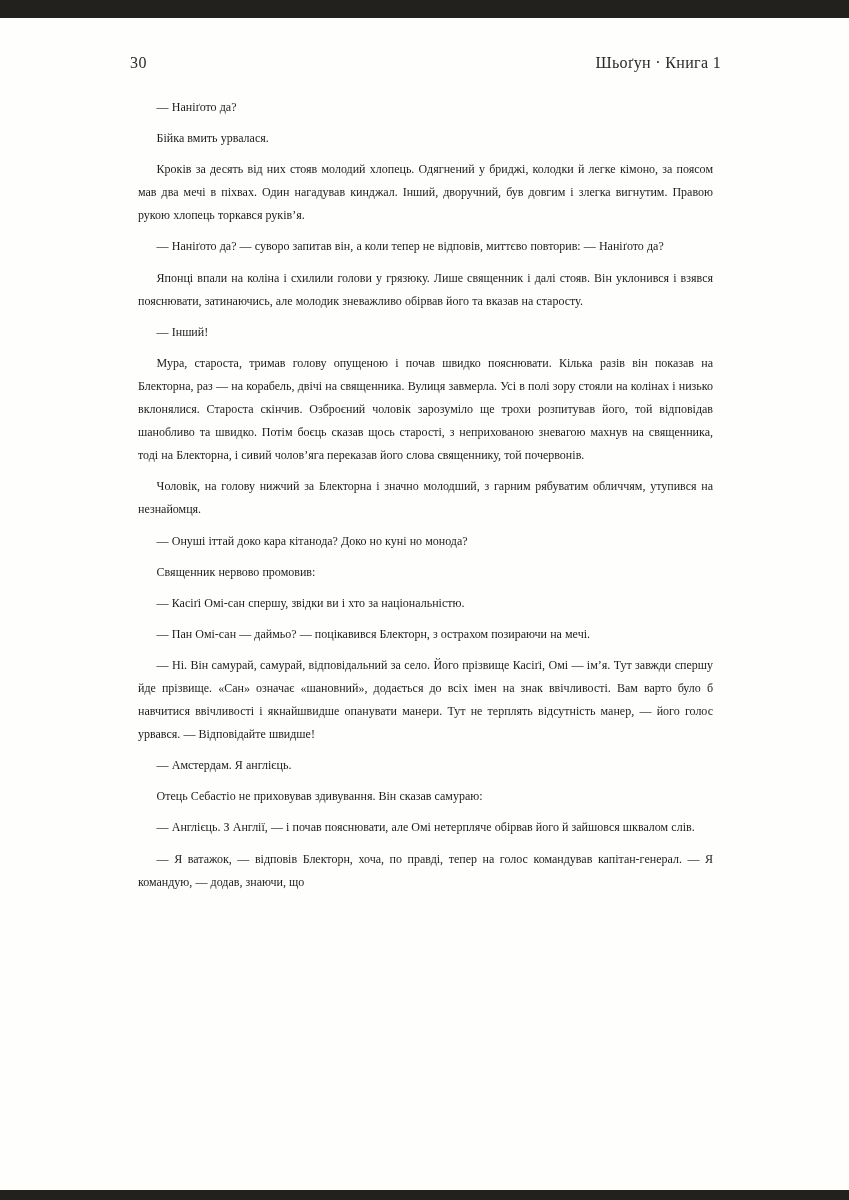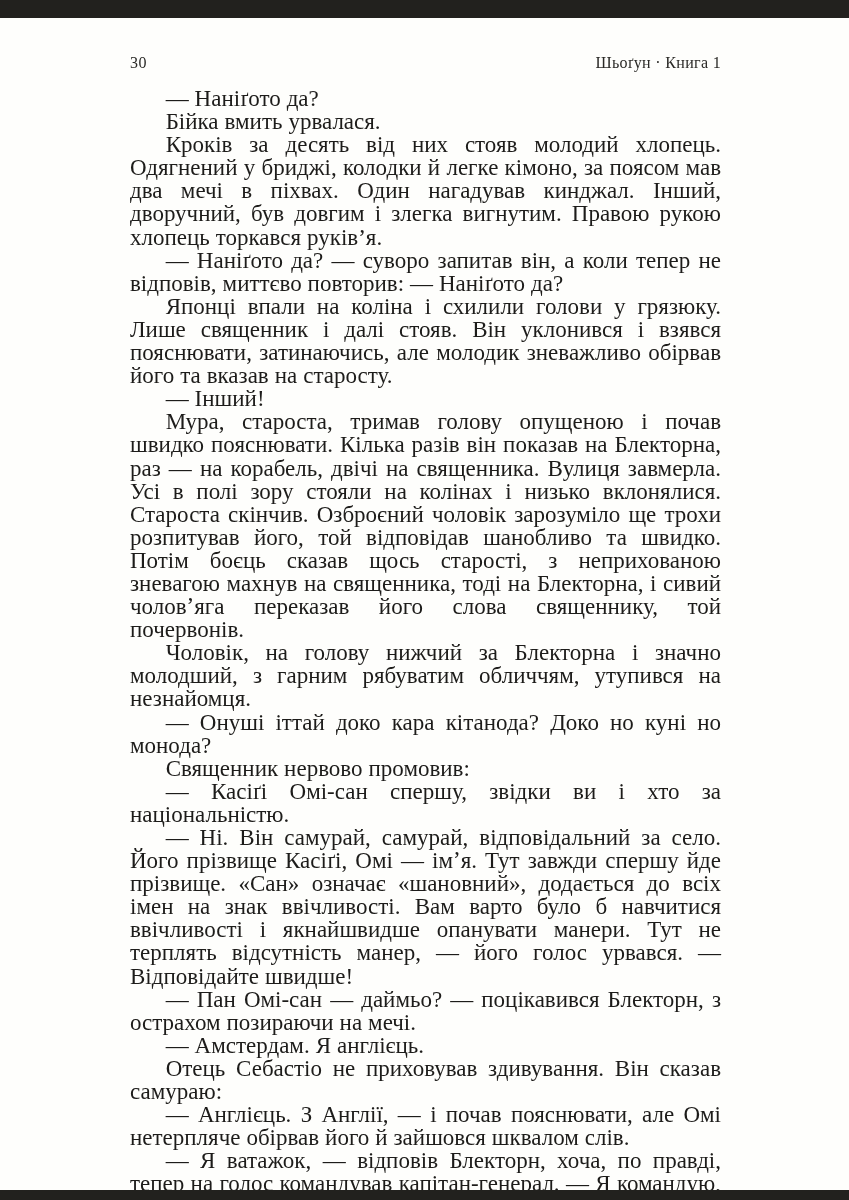--- a/index.html
+++ b/index.html
@@ -26,31 +26,31 @@
     box-sizing: border-box;
     padding: 36px 128px 0 130px;
     color: #1d1c1a;
   }
   .page-header {
     display: flex;
     justify-content: space-between;
     align-items: center;
     font-size: 16px;
     color: #2a2926;
-    margin-bottom: 15px;
+    margin-bottom: 24px;
   }
   .page-number {
     letter-spacing: 0.03em;
   }
   .running-title {
     letter-spacing: 0.02em;
   }
   .page-body p {
-    margin: 0;
-    font-size: 23px;
+    margin: 8px;
+    font-size: 12px;
     line-height: 23.1px;
     text-align: justify;
     text-indent: 1.55em;
     word-spacing: 0.01em;
   }
   .edge-bar-top, .edge-bar-bottom {
     position: absolute;
     left: 0;
     width: 849px;
     background: #22211e;
@@ -76,22 +76,22 @@
       <p>Бійка вмить урвалася.</p>
       <p>Кроків за десять від них стояв молодий хлопець. Одягнений у бриджі, колодки й легке кімоно, за поясом мав два мечі в піхвах. Один нагадував кинджал. Інший, дворучний, був довгим і злегка вигнутим. Правою рукою хлопець торкався руків’я.</p>
       <p>— Наніґото да? — суворо запитав він, а коли тепер не відповів, миттєво повторив: — Наніґото да?</p>
       <p>Японці впали на коліна і схилили голови у грязюку. Лише священник і далі стояв. Він уклонився і взявся пояснювати, затинаючись, але молодик зневажливо обірвав його та вказав на старосту.</p>
       <p>— Інший!</p>
       <p>Мура, староста, тримав голову опущеною і почав швидко пояснювати. Кілька разів він показав на Блекторна, раз — на корабель, двічі на священника. Вулиця завмерла. Усі в полі зору стояли на колінах і низько вклонялися. Староста скінчив. Озброєний чоловік зарозуміло ще трохи розпитував його, той відповідав шанобливо та швидко. Потім боєць сказав щось старості, з неприхованою зневагою махнув на священника, тоді на Блекторна, і сивий чоловʼяга переказав його слова священнику, той почервонів.</p>
       <p>Чоловік, на голову нижчий за Блекторна і значно молодший, з гарним рябуватим обличчям, утупився на незнайомця.</p>
       <p>— Онуші іттай доко кара кітанода? Доко но куні но монода?</p>
       <p>Священник нервово промовив:</p>
       <p>— Касіґі Омі-сан спершу, звідки ви і хто за національністю.</p>
+      <p>— Пан Омі-сан — даймьо? — поцікавився Блекторн, з острахом позираючи на мечі.</p>
       <p>— Ні. Він самурай, самурай, відповідальний за село. Його прізвище Касіґі, Омі — імʼя. Тут завжди спершу йде прізвище. «Сан» означає «шановний», додається до всіх імен на знак ввічливості. Вам варто було б навчитися ввічливості і якнайшвидше опанувати манери. Тут не терплять відсутність манер, — його голос урвався. — Відповідайте швидше!</p>
-      <p>— Пан Омі-сан — даймьо? — поцікавився Блекторн, з острахом позираючи на мечі.</p>
       <p>— Амстердам. Я англієць.</p>
       <p>Отець Себастіо не приховував здивування. Він сказав самураю:</p>
       <p>— Англієць. З Англії, — і почав пояснювати, але Омі нетерпляче обірвав його й зайшовся шквалом слів.</p>
       <p>— Я ватажок, — відповів Блекторн, хоча, по правді, тепер на голос командував капітан-генерал. — Я командую, — додав, знаючи, що</p>
     </div>
 
   </div>
 
   <div class="edge-bar-bottom"></div>
 </div>

